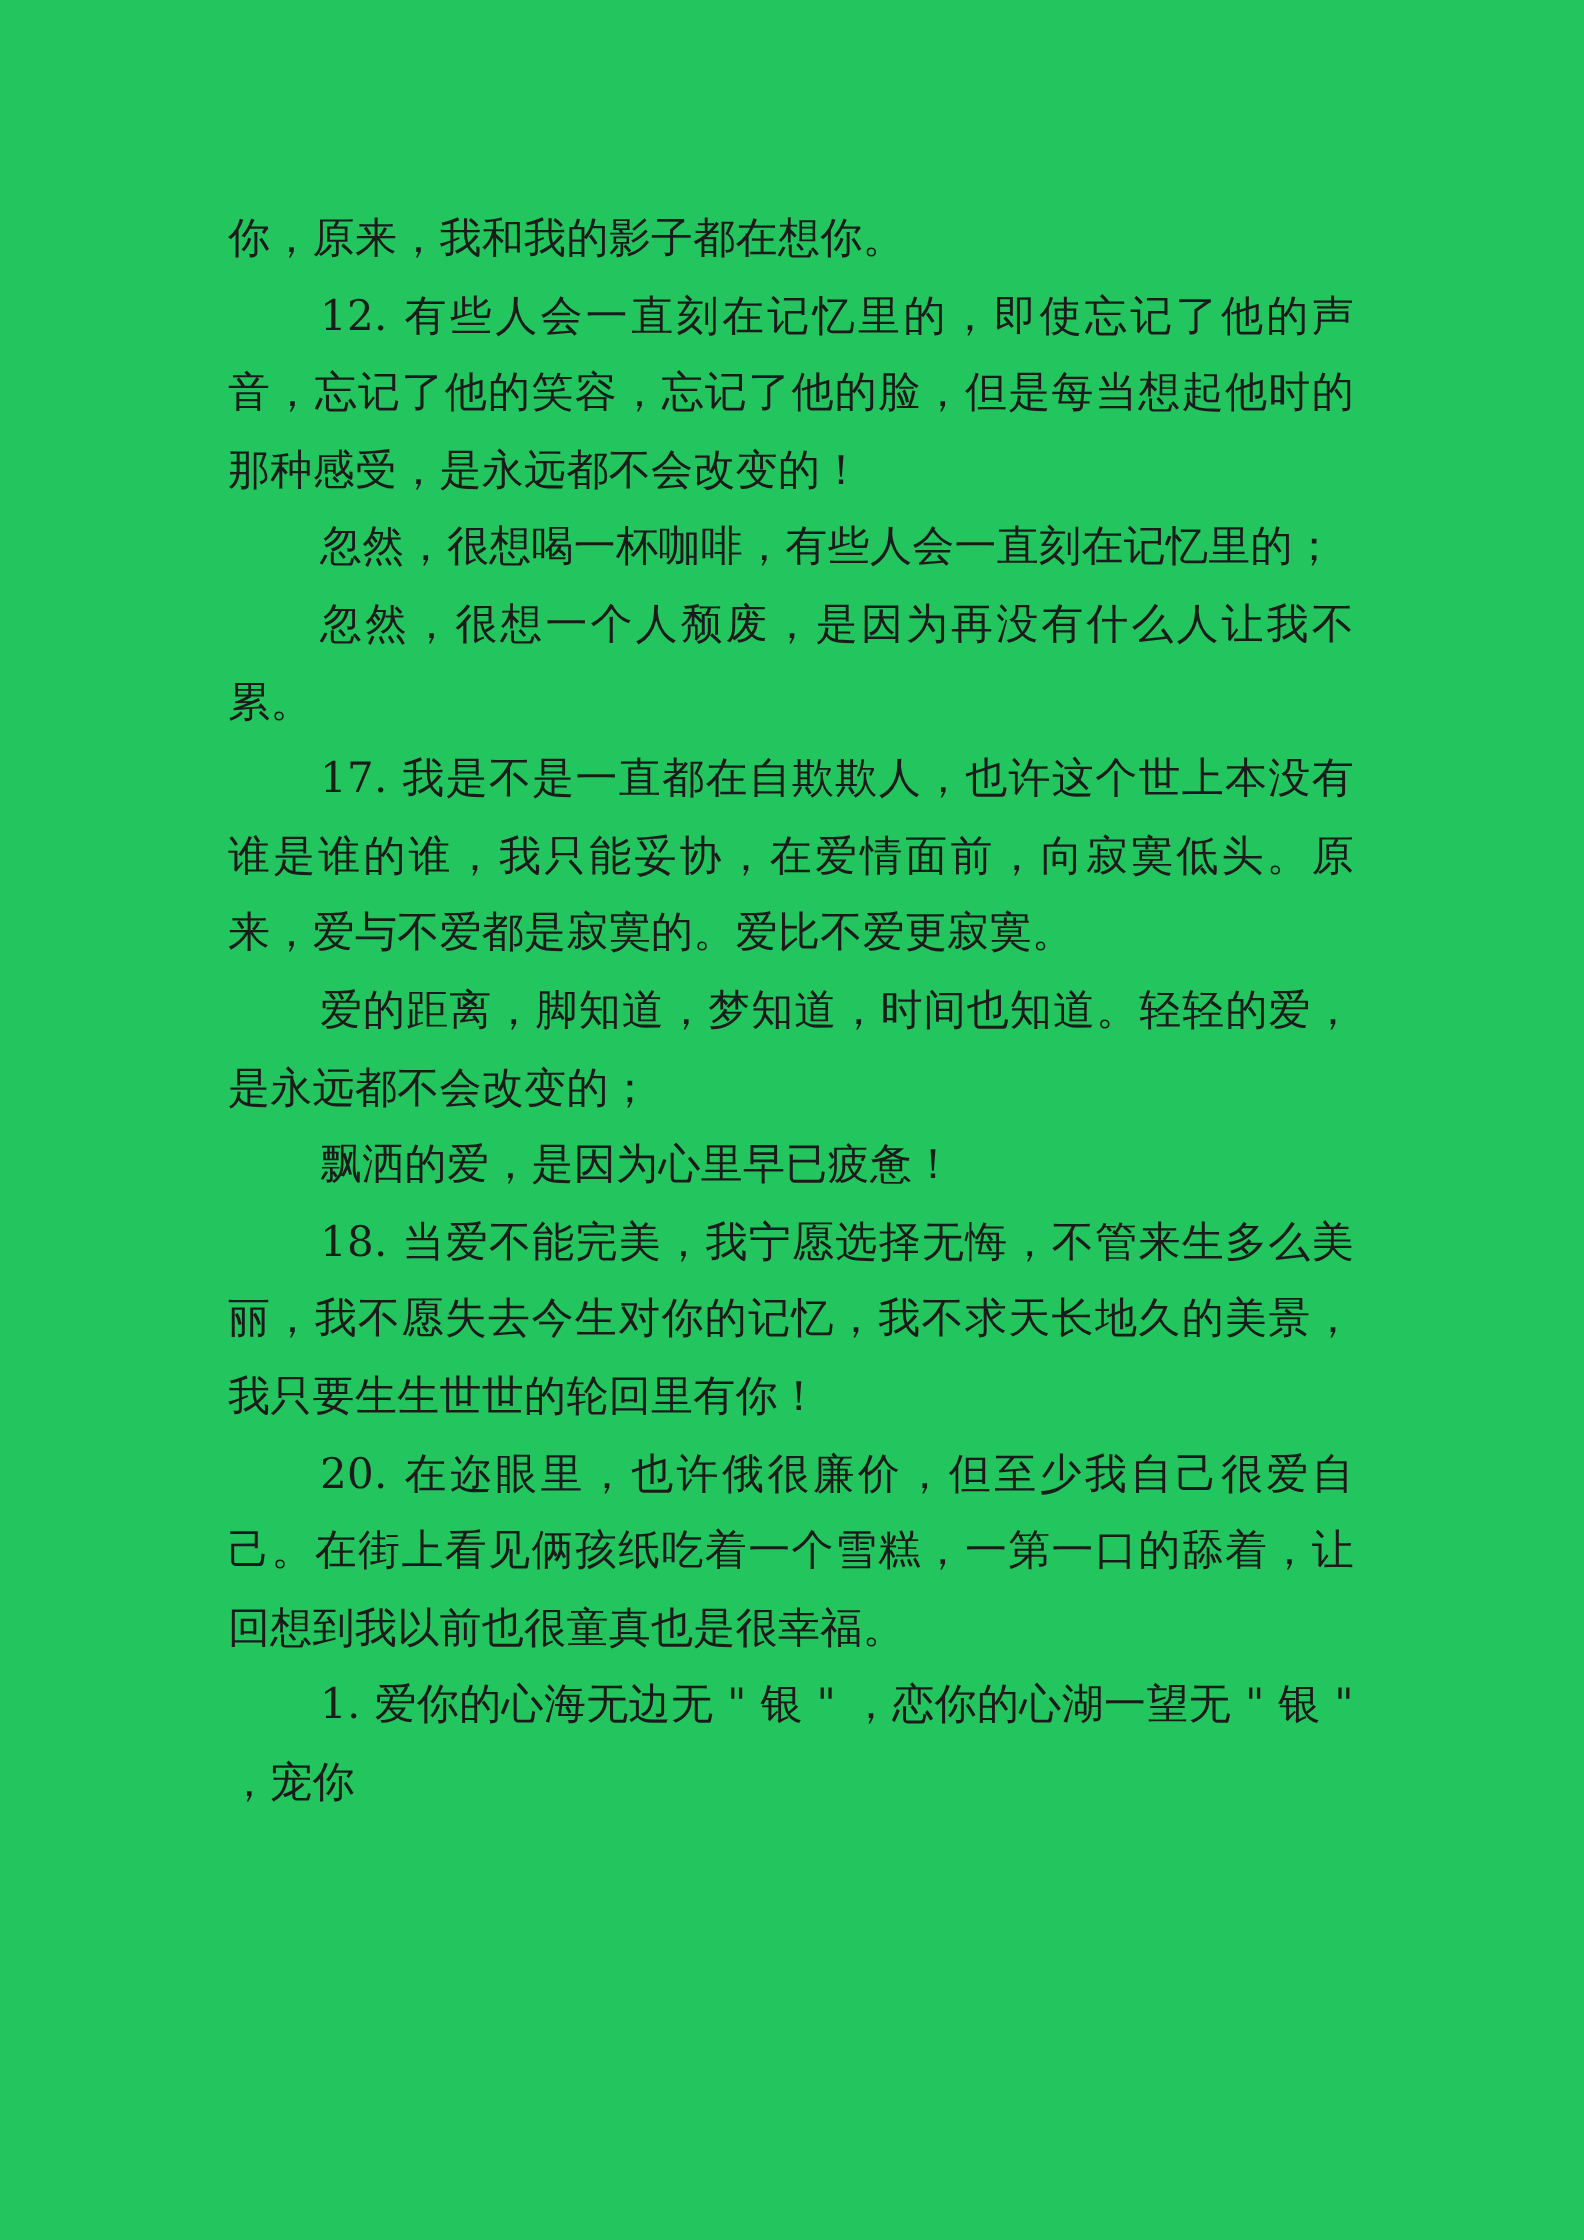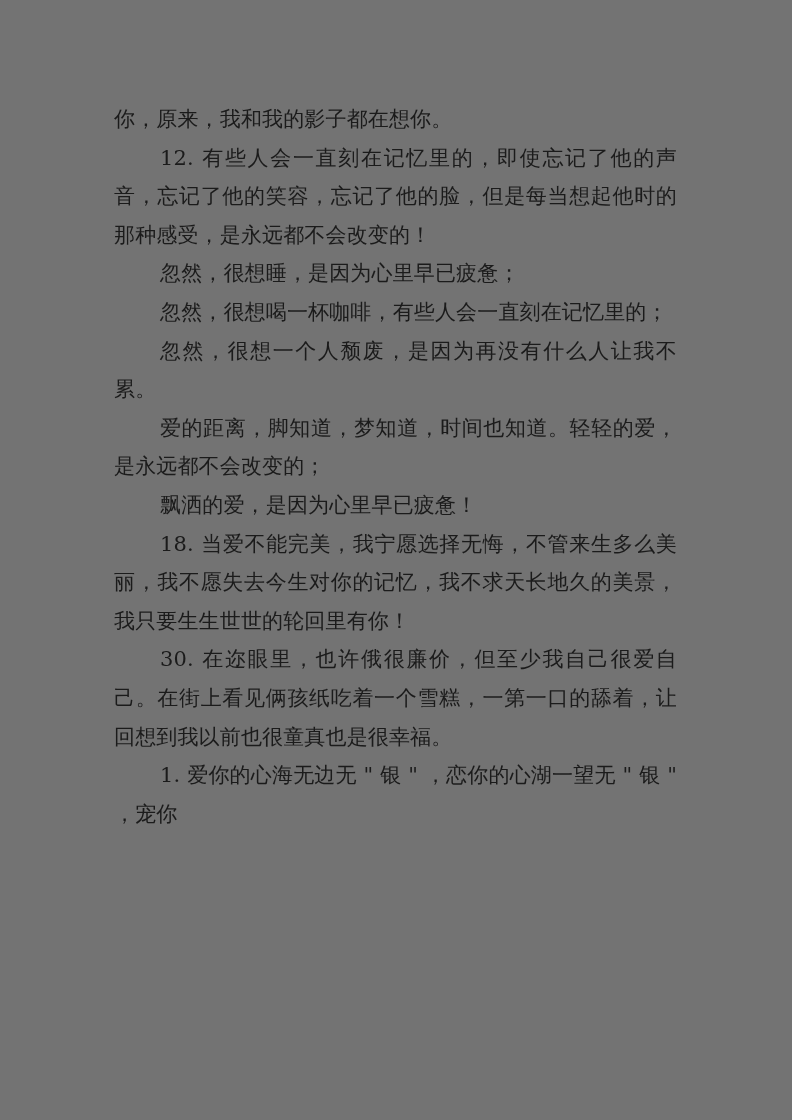--- a/index.html
+++ b/index.html
@@ -60,27 +60,27 @@
   .para:last-child {
     text-align-last: left;
   }
   .para {
     text-align-last: left;
   }
 </style>
 </head>
 <body>
 
-<div id="page" style="background: #737373;">
+<div id="page" style="background: #22c55e;">
   <div id="text-block" style="color: rgb(27, 27, 27);">
 
   <p class="para flush">你，原来，我和我的影子都在想你。</p>
       <p class="para indent">12. 有些人会一直刻在记忆里的，即使忘记了他的声音，忘记了他的笑容，忘记了他的脸，但是每当想起他时的那种感受，是永远都不会改变的！</p>
-      <p class="para indent">忽然，很想睡，是因为心里早已疲惫；</p>
       <p class="para indent">忽然，很想喝一杯咖啡，有些人会一直刻在记忆里的；</p>
       <p class="para indent">忽然，很想一个人颓废，是因为再没有什么人让我不累。</p>
+      <p class="para indent">17. 我是不是一直都在自欺欺人，也许这个世上本没有谁是谁的谁，我只能妥协，在爱情面前，向寂寞低头。原来，爱与不爱都是寂寞的。爱比不爱更寂寞。</p>
       <p class="para indent">爱的距离，脚知道，梦知道，时间也知道。轻轻的爱，是永远都不会改变的；</p>
       <p class="para indent">飘洒的爱，是因为心里早已疲惫！</p>
       <p class="para indent">18. 当爱不能完美，我宁愿选择无悔，不管来生多么美丽，我不愿失去今生对你的记忆，我不求天长地久的美景，我只要生生世世的轮回里有你！</p>
-      <p class="para indent">30. 在迩眼里，也许俄很廉价，但至少我自己很爱自己。在街上看见俩孩纸吃着一个雪糕，一第一口的舔着，让回想到我以前也很童真也是很幸福。</p>
+      <p class="para indent">20. 在迩眼里，也许俄很廉价，但至少我自己很爱自己。在街上看见俩孩纸吃着一个雪糕，一第一口的舔着，让回想到我以前也很童真也是很幸福。</p>
       <p class="para indent">1. 爱你的心海无边无 " 银 " ，恋你的心湖一望无 " 银 " ，宠你</p>
     </div>
 </div>
 
 </body></html>

